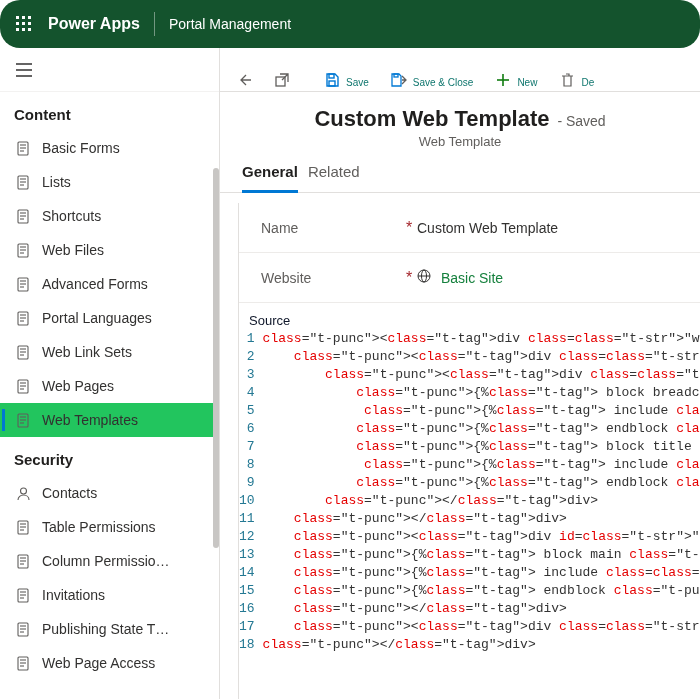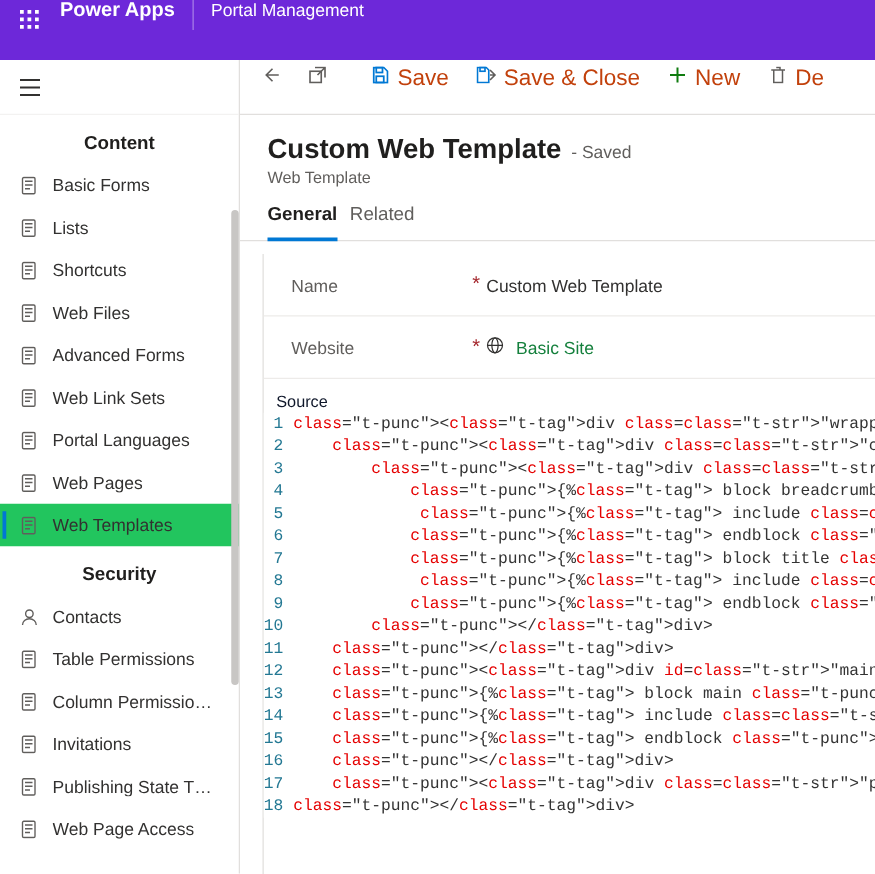--- a/index.html
+++ b/index.html
@@ -1,44 +1,44 @@
 <!DOCTYPE html>
 <html><head>
 <meta charset="utf-8">
 <style>
   * { box-sizing: border-box; margin: 0; padding: 0; }
   body { font-family: "Segoe UI", Arial, sans-serif; font-size: 14px; color: #323130; width: 700px; height: 699px; overflow: hidden; background: #fff; }
   
-  .topbar { height: 48px; background: #6d28d9; color: #fff; display: flex; padding: 0 8px; }
+  .topbar { height: 48px; background: #14532d; color: #fff; display: flex; align-items: center; padding: 0 8px; border-radius: 20px; }
   .waffle { width: 32px; height: 32px; display: flex; align-items: center; justify-content: center; cursor: pointer; }
   .brand { font-weight: 600; font-size: 16px; margin-left: 8px; margin-right: 14px; }
   .divider { width: 1px; height: 24px; background: rgba(255,255,255,0.4); margin: 0 14px 0 0; }
   .portal-mgmt { font-size: 14px; font-weight: 400; }
   
   .main { display: flex; height: 651px; }
   
-  .sidebar { width: 192px; border-right: 1px solid #e1dfdd; display: flex; flex-direction: column; position: relative; text-align: center; }
+  .sidebar { width: 220px; border-right: 1px solid #e1dfdd; display: flex; flex-direction: column; position: relative; }
   .hamburger-row { height: 44px; display: flex; align-items: center; padding-left: 12px; border-bottom: 1px solid #f3f2f1; }
   .hamburger { width: 24px; height: 24px; display:flex; align-items:center; justify-content:center; cursor:pointer; }
   .nav-section { font-weight: 600; font-size: 15px; padding: 14px 14px 8px; color: #201f1e; }
   .nav-item { display: flex; align-items: center; height: 34px; padding: 0 10px 0 14px; cursor: pointer; color: #323130; position: relative; }
   .nav-item.active { background: #22c55e; }
   .nav-item.active::before { content:""; position:absolute; left:2px; top:6px; bottom:6px; width:3px; background:#0078d4; }
   .nav-icon { width: 18px; height: 18px; margin-right: 10px; display:flex; align-items:center; justify-content:center; color:#605e5c; flex-shrink:0; }
   .nav-label { white-space: nowrap; overflow: hidden; text-overflow: ellipsis; }
   .side-scroll { position:absolute; right:0; top:120px; width:6px; height:380px; background:#c8c6c4; border-radius:3px; }
   
   .content { flex: 1; display: flex; flex-direction: column; overflow: hidden; }
   .cmdbar { height: 44px; border-bottom: 1px solid #e1dfdd; display: flex; align-items: center; padding: 0 6px; gap: 2px; }
-  .cmd { display: flex; align-items: flex-start; height: 36px; padding: 0 10px; cursor: pointer; gap: 6px; font-size: 18px; color:#c2410c; white-space:nowrap; }
+  .cmd { display: flex; align-items: flex-end; height: 36px; padding: 0 10px; cursor: pointer; gap: 6px; font-size: 10px; color:#0f766e; white-space:nowrap; }
   .cmd-icon { width:16px; height:16px; display:flex; align-items:center; justify-content:center; }
   .cmd.iconbtn { padding: 0 10px; }
   .cmdsep { width:10px; }
   
-  .heading-area { padding: 14px 22px 0; }
+  .heading-area { padding: 14px 22px 0; text-align: center; }
   .page-title { font-size: 22px; font-weight:600; color:#201f1e; display:inline-block; }
   .save-status { font-size: 14px; color:#605e5c; font-weight:400; margin-left:4px; }
   .subtitle { font-size: 13px; color:#605e5c; margin-top:2px; }
   
   .tabs { display:flex; gap:10px; padding: 14px 22px 0; border-bottom:1px solid #e1dfdd; }
   .tab { padding-bottom:10px; cursor:pointer; font-size:15px; color:#605e5c; }
   .tab.active { color:#201f1e; font-weight:600; border-bottom:3px solid #0078d4; margin-bottom:-1px; }
   
   .form-area { flex:1; overflow:auto; padding: 0 0 0 12px; margin-top:10px; border-left: 0; }
   .form-inner { border-left:1px solid #e1dfdd; padding: 0 0 0 0; margin-left:6px; height:100%; }
@@ -148,32 +148,32 @@
         </div>
         <div class="nav-item">
           <span class="nav-icon">
             <svg width="15" height="15" viewBox="0 0 15 15" fill="none" stroke="#605e5c" stroke-width="1.1">
               <rect x="2" y="1" width="10" height="13" rx="1"></rect>
               <line x1="4" y1="4" x2="10" y2="4"></line>
               <line x1="4" y1="7" x2="10" y2="7"></line>
               <line x1="4" y1="10" x2="8" y2="10"></line>
             </svg>
           </span>
+          <span class="nav-label">Portal Languages</span>
+        </div>
+        <div class="nav-item">
+          <span class="nav-icon">
+            <svg width="15" height="15" viewBox="0 0 15 15" fill="none" stroke="#605e5c" stroke-width="1.1">
+              <rect x="2" y="1" width="10" height="13" rx="1"></rect>
+              <line x1="4" y1="4" x2="10" y2="4"></line>
+              <line x1="4" y1="7" x2="10" y2="7"></line>
+              <line x1="4" y1="10" x2="8" y2="10"></line>
+            </svg>
+          </span>
           <span class="nav-label">Web Link Sets</span>
-        </div>
-        <div class="nav-item">
-          <span class="nav-icon">
-            <svg width="15" height="15" viewBox="0 0 15 15" fill="none" stroke="#605e5c" stroke-width="1.1">
-              <rect x="2" y="1" width="10" height="13" rx="1"></rect>
-              <line x1="4" y1="4" x2="10" y2="4"></line>
-              <line x1="4" y1="7" x2="10" y2="7"></line>
-              <line x1="4" y1="10" x2="8" y2="10"></line>
-            </svg>
-          </span>
-          <span class="nav-label">Portal Languages</span>
         </div>
         <div class="nav-item">
           <span class="nav-icon">
             <svg width="15" height="15" viewBox="0 0 15 15" fill="none" stroke="#605e5c" stroke-width="1.1">
               <rect x="2" y="1" width="10" height="13" rx="1"></rect>
               <line x1="4" y1="4" x2="10" y2="4"></line>
               <line x1="4" y1="7" x2="10" y2="7"></line>
               <line x1="4" y1="10" x2="8" y2="10"></line>
             </svg>
           </span>

